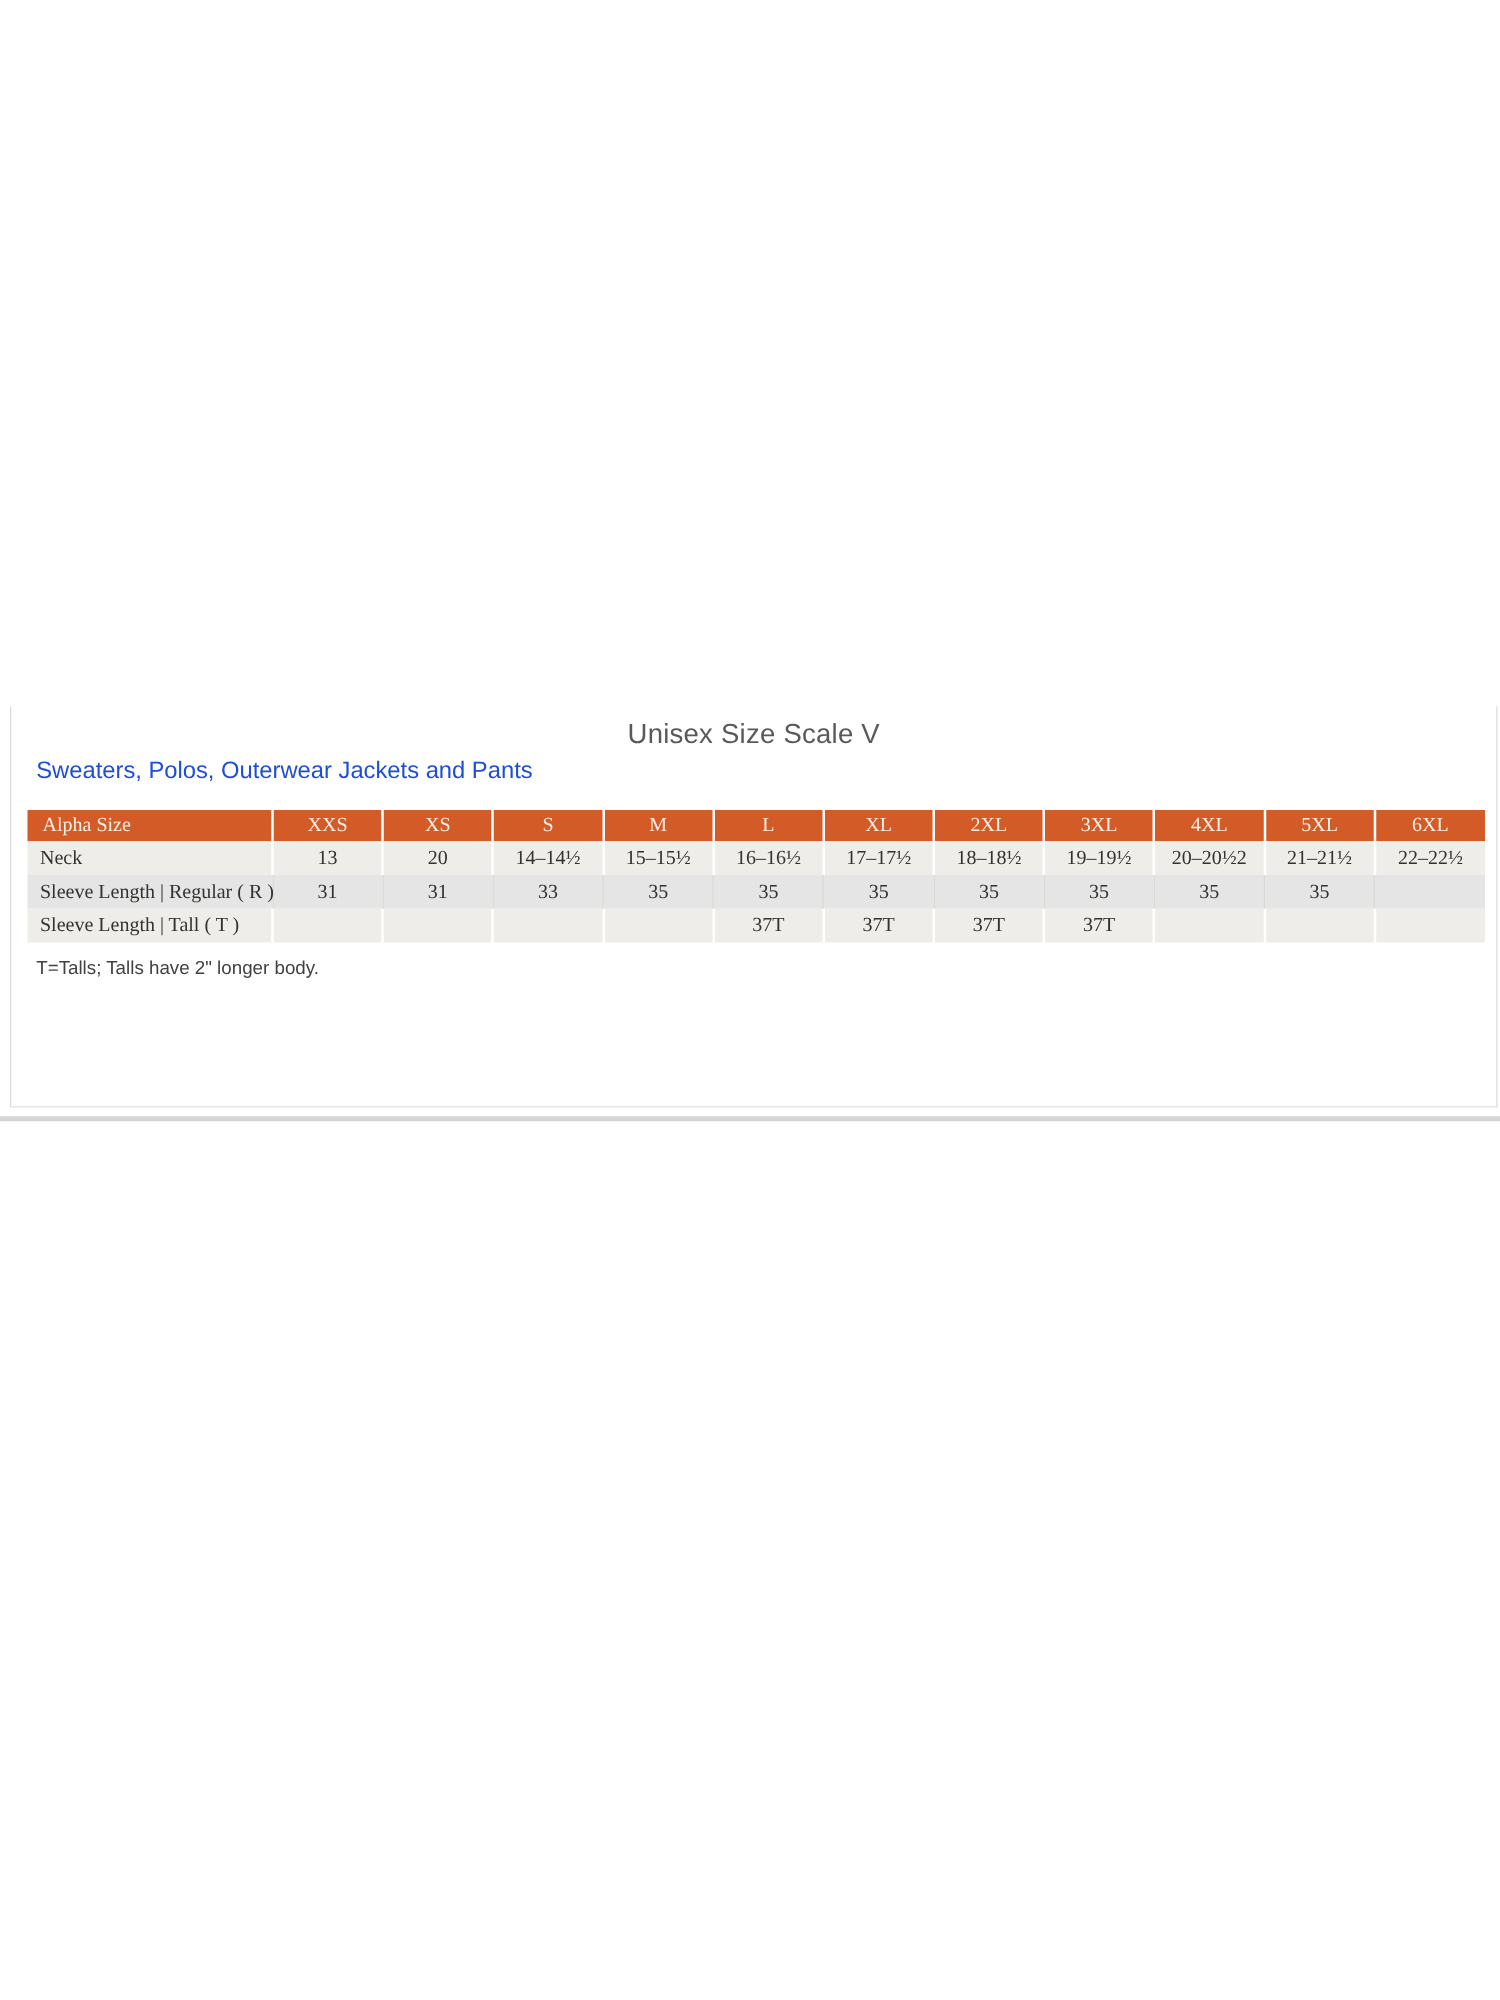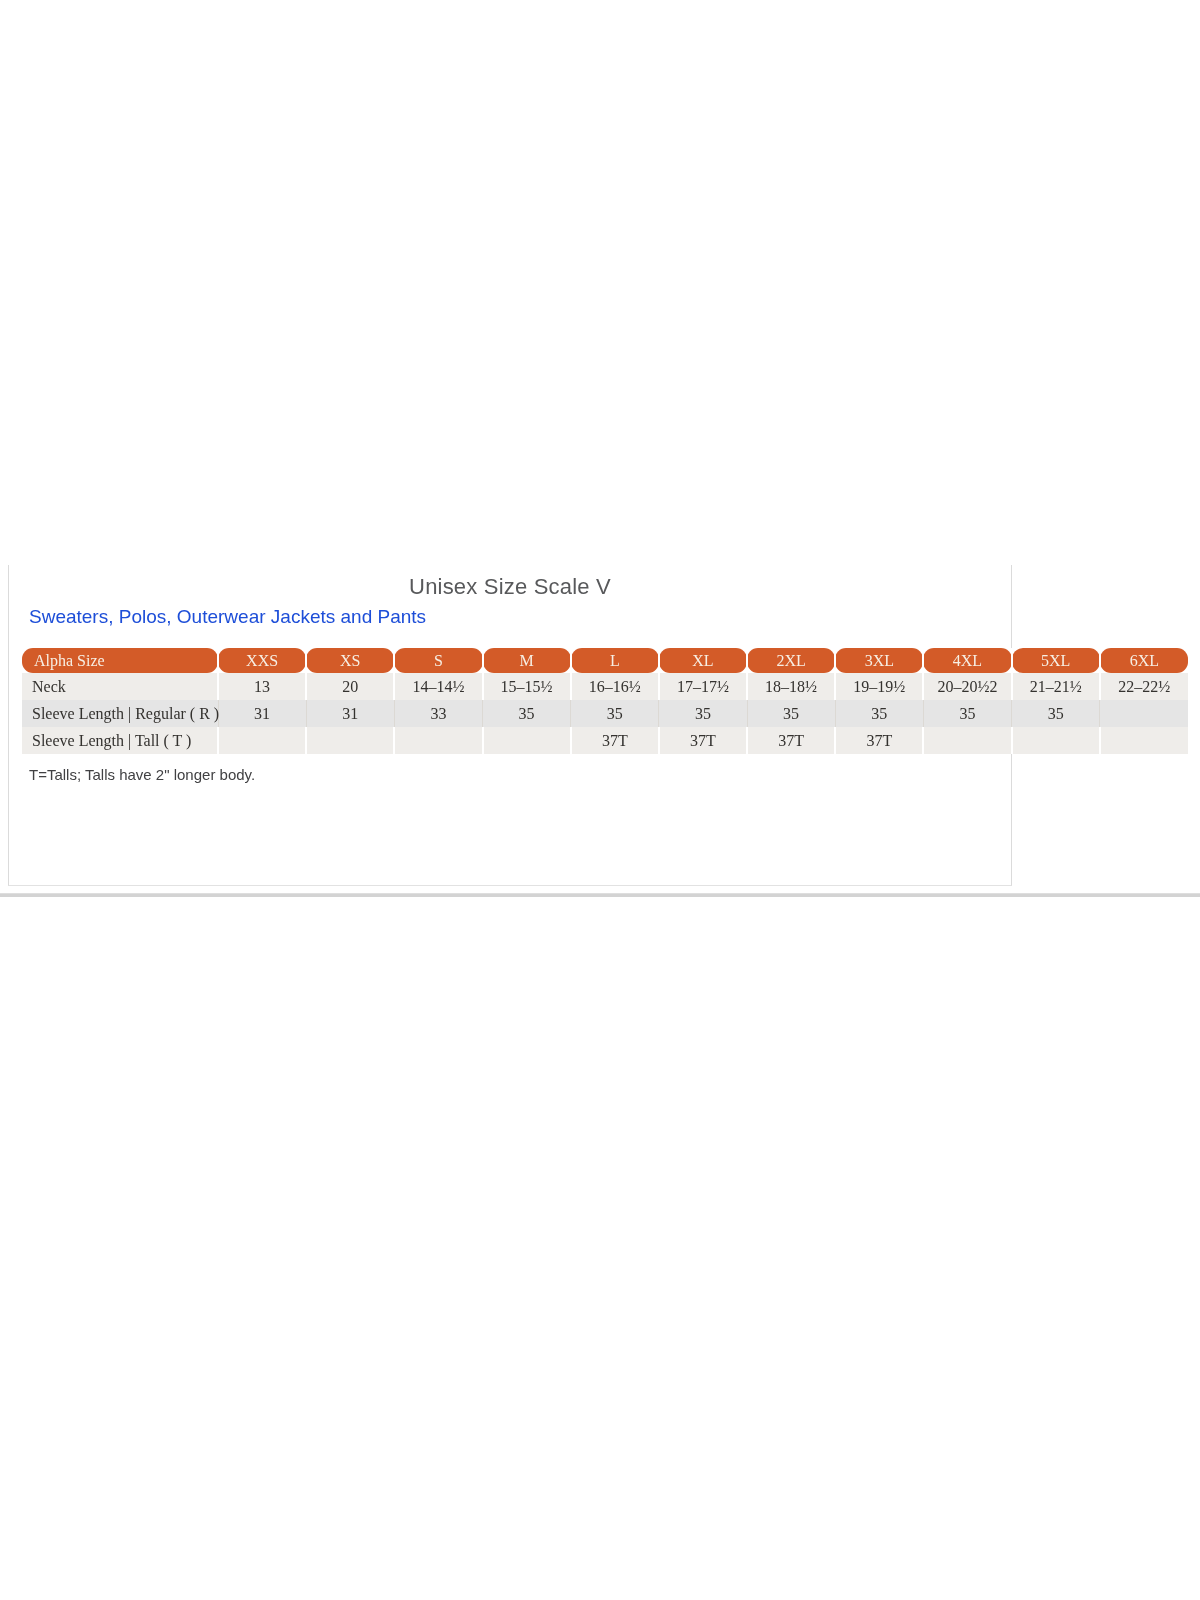--- a/index.html
+++ b/index.html
@@ -9,21 +9,21 @@
     width: 1200px;
     height: 1600px;
     background: #ffffff;
     font-family: "Liberation Sans", sans-serif;
     overflow: hidden;
   }
   .content-box {
     position: absolute;
     left: 8px;
     top: 565px;
-    width: 1004px;
+    width: 1190px;
     height: 321px;
     background: #ffffff;
     border-left: 1px solid #dbdbdb;
     border-right: 1px solid #dbdbdb;
     border-bottom: 1px solid #e2e2e2;
   }
   .title {
     margin-top: 9px;
     text-align: center;
     font-size: 22px;
@@ -49,21 +49,20 @@
   col.label-col { width: 196px; }
   thead tr { height: 25px; }
   tbody tr { height: 27px; padding-left: 28px; }
   thead th {
     background: #d35b28;
     color: #f7efe4;
     font-weight: normal;
     text-align: center;
     border-left: 2px solid #ffffff;
     border-right: 2px solid #ffffff;
-    border-radius: 11px;
   }
   thead th:first-child {
     border-left: none;
     text-align: left;
     padding-left: 12px;
   }
   thead th:last-child { border-right: none; }
   tbody th.row-label {
     font-weight: normal;
     text-align: left;

